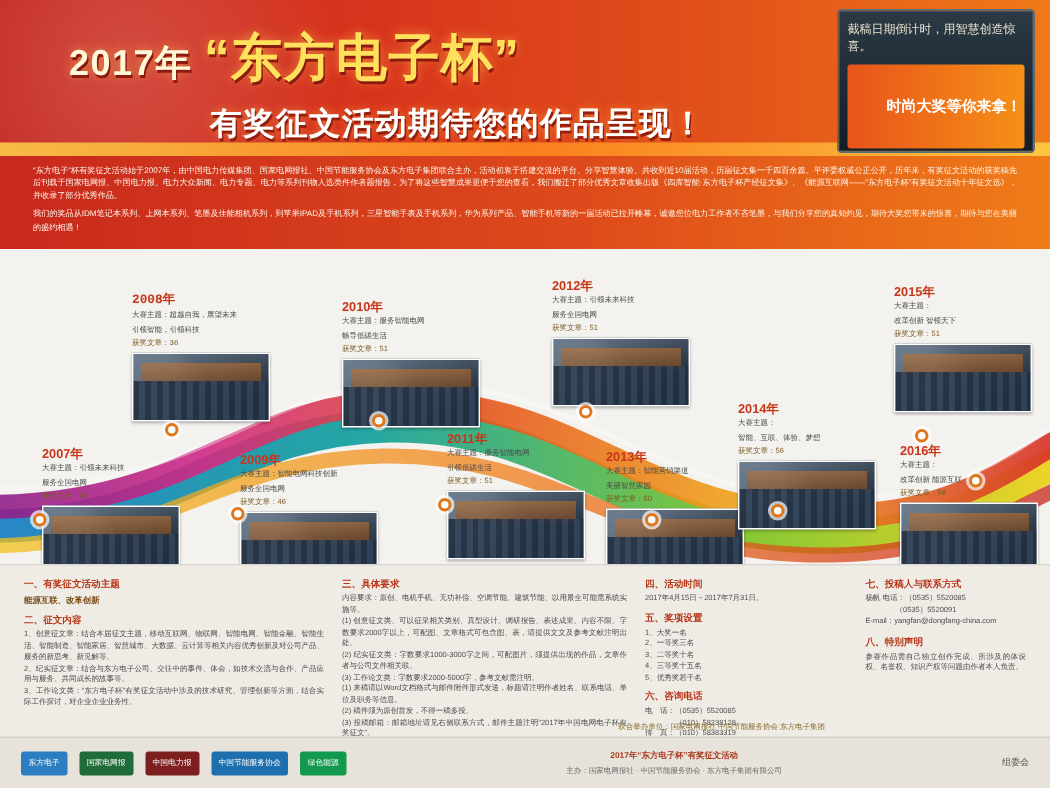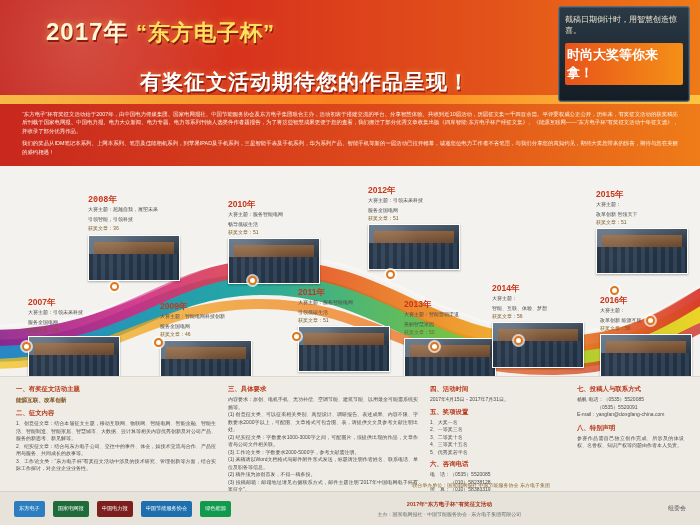--- a/index.html
+++ b/index.html
@@ -30,21 +30,21 @@
     background:linear-gradient(90deg,#ffd24a,#ff8a1e 50%,#ffd24a);
     opacity:.85;
   }
   .title-line1{
     position:absolute; left:46px; top:16px;
     font-size:24px; font-weight:bold; color:#fff8d8;
     letter-spacing:1px;
     text-shadow:1px 2px 0 #8c1a10, 0 0 7px rgba(255,200,80,.6);
     white-space:nowrap;
   }
-  .title-line1 .qt{ color:#ffe15c; font-size:22px; }
+  .title-line1 .qt{ color:#ffe15c; font-size:34px; }
   .title-line2{
     position:absolute; left:140px; top:68px;
     font-size:21px; font-weight:bold; color:#ffffff;
     letter-spacing:1px;
     text-shadow:1px 2px 0 #93200f, 0 0 6px rgba(255,190,70,.55);
     white-space:nowrap;
   }
   
   .deadline-box{
     position:absolute; right:10px; top:6px; width:132px; height:96px;
@@ -60,23 +60,23 @@
     position:relative; display:inline-block; vertical-align:middle;
   }
   .clock:before,.clock:after{
     content:"";position:absolute;background:#3a2a18;
   }
   .clock:before{ width:2px;height:7px;left:8px;top:4px; }
   .clock:after{ width:7px;height:2px;left:9px;top:9px; }
   .dl-row1{ font-size:8.5px; color:#ffd98a; margin-top:2px; line-height:1.2; }
   .dl-row2{ font-size:8px; color:#e9e2cf; line-height:1.35; margin-top:2px;}
   .dl-row3{
-    margin-top:6px; font-size:13px; color:#fff; font-weight:bold;
+    margin-top:6px; font-size:10px; color:#fff; font-weight:bold;
     background:linear-gradient(90deg,#e8541a,#f59017);
-    border-radius:2px; padding:3px 2px; text-align:left;
+    border-radius:2px; padding:21px 2px; text-align:right;
   }
 
   
   .intro{
     position:absolute; left:0; top:104px; width:700px; height:62px;
     background:linear-gradient(90deg,#c8281d,#de4a1b 55%,#ef7c18);
     color:#ffeedd; padding:6px 22px 4px;
   }
   .intro p{
     font-size:5.4px; line-height:1.55; text-align:justify; color:#fff3e6;
@@ -309,21 +309,21 @@
       <div class="theme">大赛主题：智能营销渠道</div>
       <div class="theme">美丽智慧家园</div>
       <div class="count">获奖文章：50</div>
       <div class="photo">
           <div class="pg"></div>
           <div class="stage"></div>
           <div class="people"></div>
         </div>
     </div>
 
-    <div class="node" style="left:492px; top:106px;">
+    <div class="node" style="left:492px; top:90px;">
       <div class="year">2014年</div>
       <div class="theme">大赛主题：</div>
       <div class="theme">智能、互联、体验、梦想</div>
       <div class="count">获奖文章：56</div>
       <div class="photo">
           <div class="pg"></div>
           <div class="stage"></div>
           <div class="people"></div>
         </div>
     </div>

